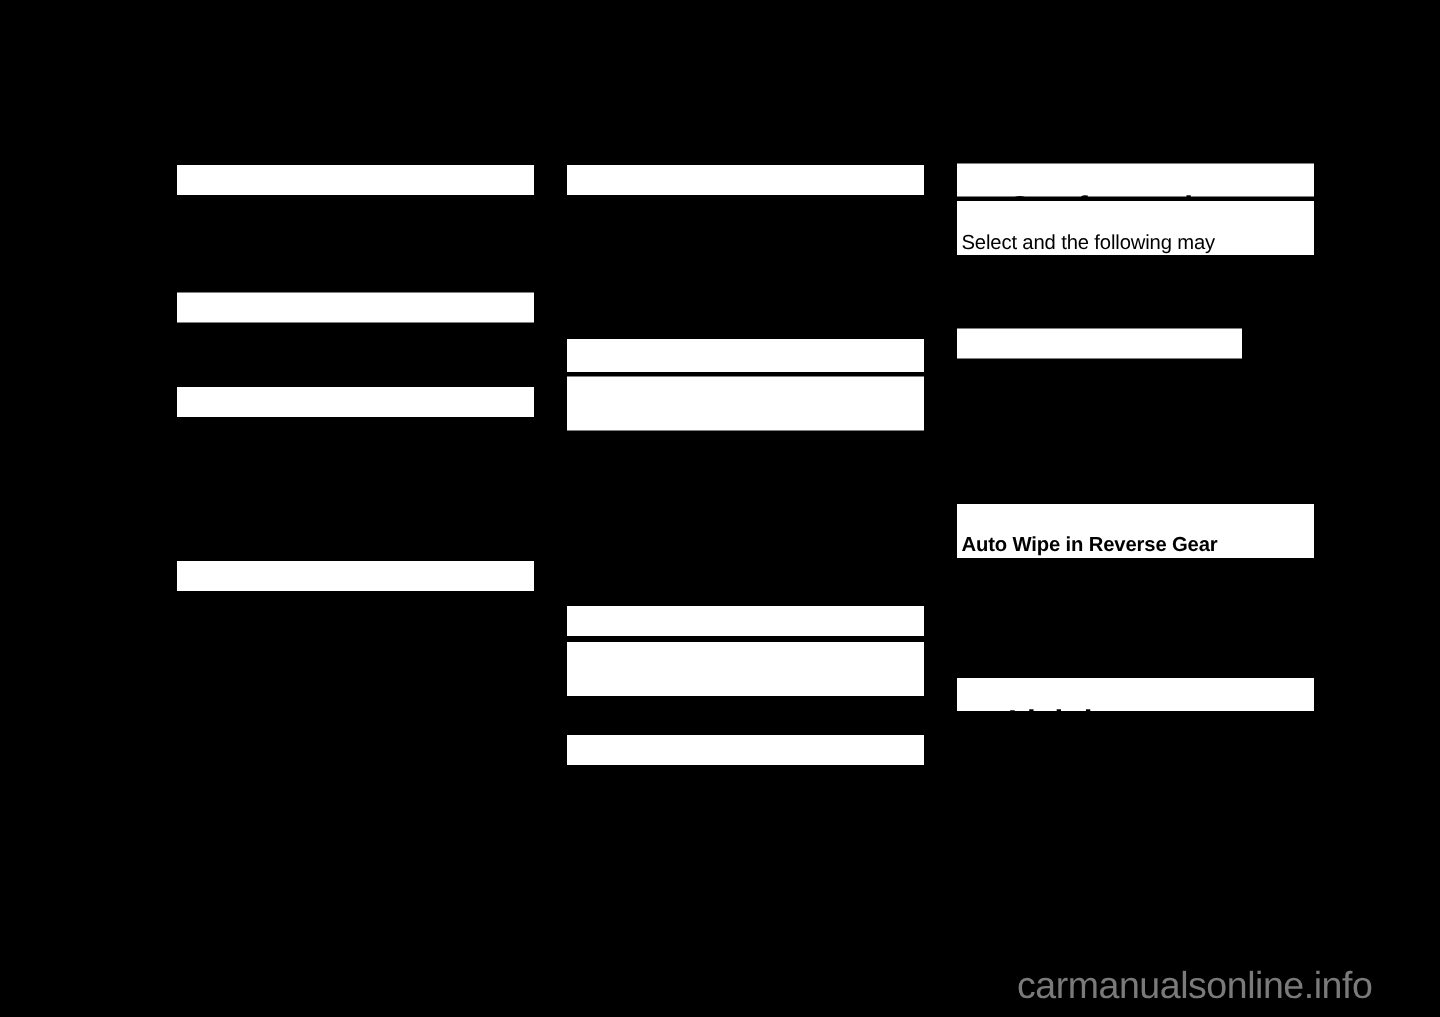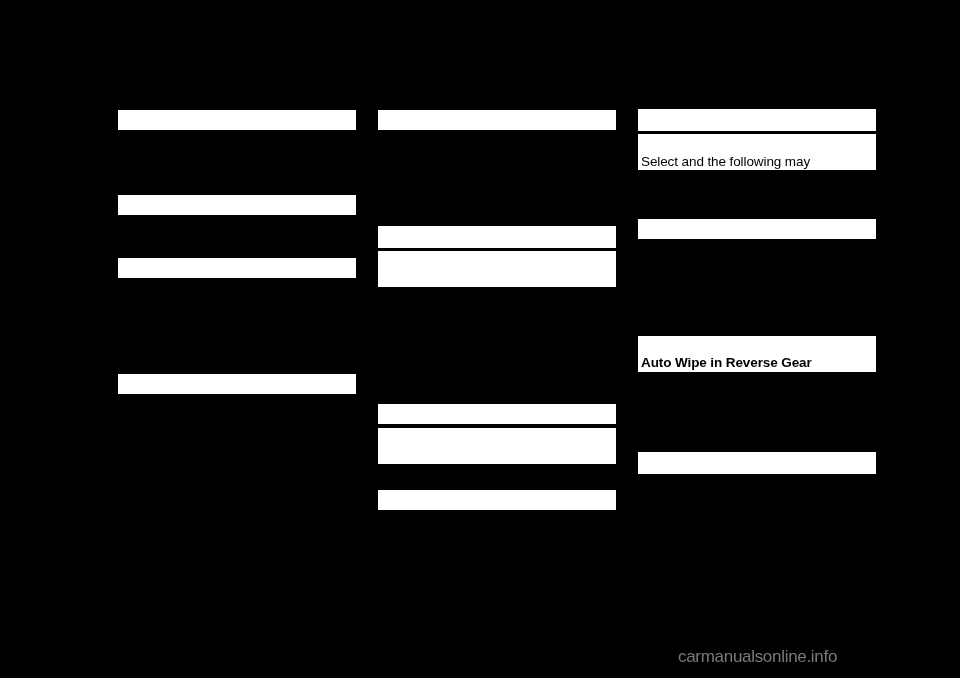--- a/index.html
+++ b/index.html
@@ -53,21 +53,21 @@
   .body {
     font-weight: normal;
     font-size: 13.5px;
     line-height: 17.5px;
     letter-spacing: -0.1px;
   }
   .watermark {
     position: absolute;
     left: 678px;
     top: 643px;
-    font-size: 17px;
+    font-size: 25px;
     font-weight: normal;
     color: #7a7a7a;
     letter-spacing: -0.3px;
     font-family: "Liberation Sans", sans-serif;
     line-height: 28px;
   }
   .tick {
     position: absolute;
     left: -2px;
     top: 4px;
@@ -130,21 +130,21 @@
   </div>
 
   <div class="col" id="col-3">
     <div class="box heading-lg" style="top:109px;width:238px;height:22px;">
       <span>Comfort and Convenience</span>
     </div>
     <div class="box body" style="top:134px;width:238px;height:36px;">
       <span>Select and the following may
 display:</span>
     </div>
-    <div class="box heading" style="top:219px;width:238px;height:20px;">
+    <div class="box heading" style="top:219px;width:190px;height:20px;">
       <span>Chime Volume</span>
     </div>
     <div class="box heading" style="top:336px;width:238px;height:36px;">
       <span>Auto Wipe in Reverse Gear</span>
     </div>
     <div class="box heading-lg" style="top:452px;width:238px;height:22px;">
       <span>Lighting</span>
     </div>
   </div>
 

